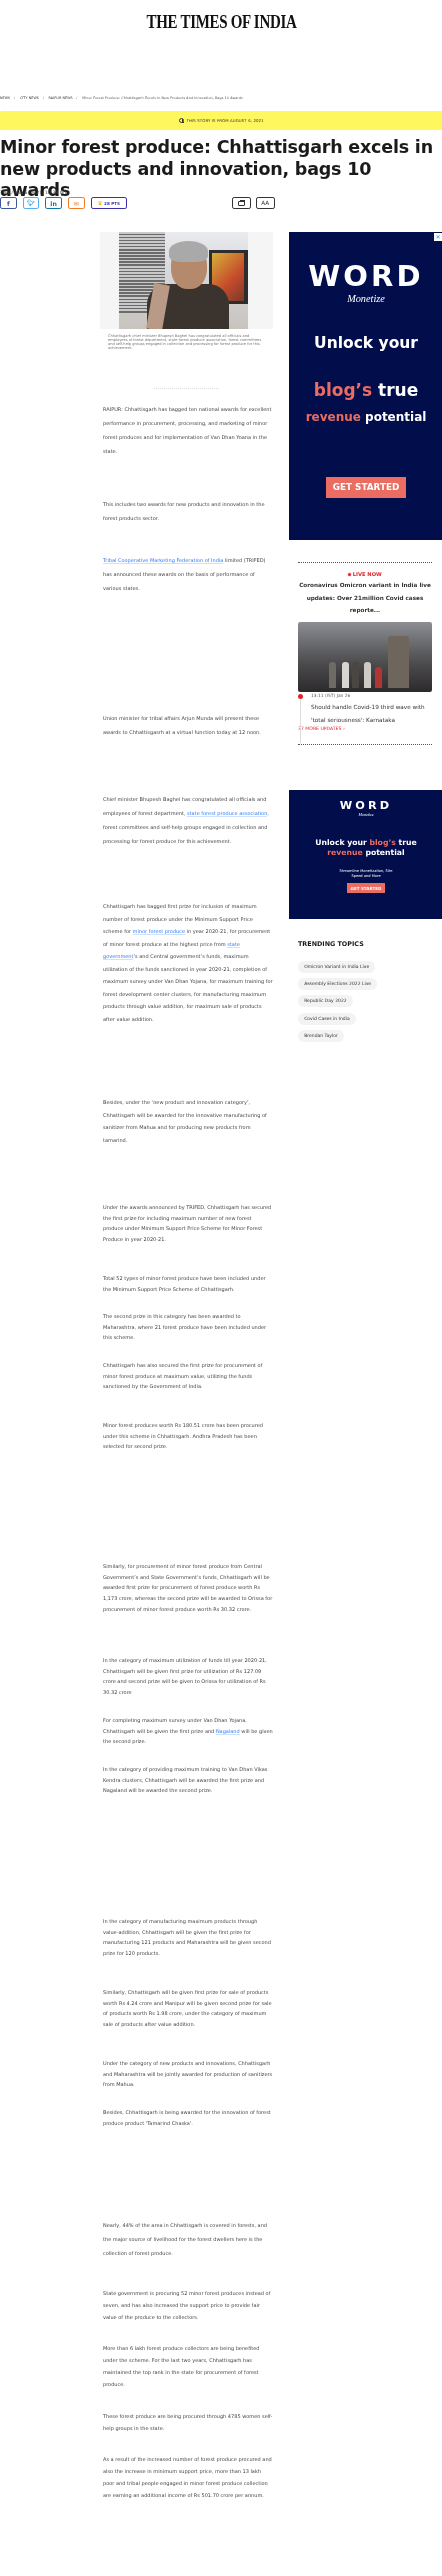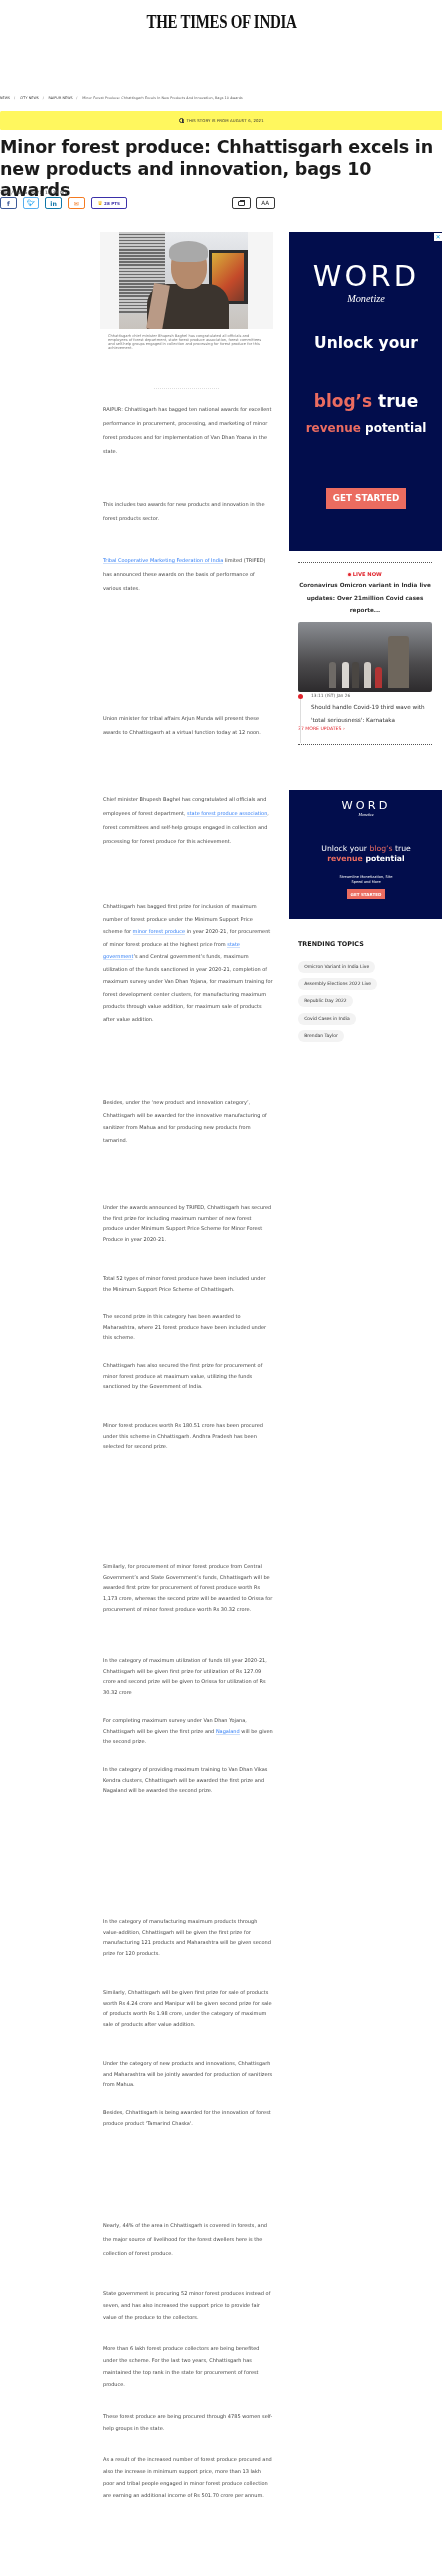--- a/index.html
+++ b/index.html
@@ -35,21 +35,21 @@
   .photo .body { position: absolute; left: 28px; top: 52px; width: 82px; height: 52px; background: #3b342e; border-radius: 20.6px 20.6px 0 0; }
   .photo .shawl { position: absolute; left: 31px; top: 52px; width: 15.5px; height: 46px; background: #b99a86; transform: rotate(10deg); }
   .caption { left: 108px; top: 334px; width: 155px; font-size: 3.6px; color: #777; line-height: 4.1px; }
   .dots-sep { left: 154px; top: 388px; width: 65px; border-top: 0.5px dotted #ddd; }
   .article { left: 103px; width: 170px; font-size: 5px; color: #444; }
   .article p { line-height: 14px; }
   .article p.tight { line-height: 10.7px; }
   .article a { color: #2e7cf6; text-decoration: none; border-bottom: 0.5px solid #cfe0fb; }
   .ad-word { left: 289px; width: 154px; background: #020d4c; color: #fff; text-align: center; }
   .ad-close { position: absolute; right: 1px; top: 1px; width: 7.7px; height: 7.7px; background: #fff; color: #1aa8e6; font-size: 6.2px; line-height: 7.7px; text-align: center; }
-  .word-logo { font-family: "DejaVu Sans", sans-serif; font-weight: normal; letter-spacing: 3.1px; }
+  .word-logo { font-family: "DejaVu Sans", sans-serif; font-weight: bold; letter-spacing: 3.1px; }
   .monetize { font-family: Liberation Serif, serif; font-style: italic; }
   .coral { color: #eb6c60; }
   .get-started { display: inline-block; background: #eb6c60; color: #fff; font-weight: bold; }
   .live-box { left: 298px; top: 562px; width: 134px; }
   .live-box .dotline { border-top: 0.5px dotted #555; }
   .live-label { text-align: center; color: #e0242c; font-weight: bold; font-size: 5.2px; margin-top: 8.2px; }
   .live-label .rdot { display: inline-block; width: 3.1px; height: 3.1px; border-radius: 50%; background: #e0242c; box-shadow: 0 0 2.1px #f77; margin-right: 1.5px; vertical-align: 0.5px; }
   .live-title { text-align: center; font-size: 5.7px; font-weight: bold; color: #333; line-height: 12.4px; margin-top: 2.1px; }
   .live-img { width: 134px; height: 70px; border-radius: 2.1px; margin-top: 5.2px; background: linear-gradient(180deg,#8b8e93 0%,#4b4a4c 60%,#2c2a2c 100%); position: relative; overflow: hidden; }
   .live-img span { position: absolute; bottom: 4.1px; width: 7.2px; height: 26px; border-radius: 3.1px 3.1px 0 0; }
@@ -199,21 +199,21 @@
 <div class="abs article" style="top:2453px">
     <p class="tight" style="line-height:12px">As a result of the increased number of forest produce procured and also the increase in minimum support price, more than 13 lakh poor and tribal people engaged in minor forest produce collection are earning an additional income of Rs 501.70 crore per annum.</p>
   </div>
 
 <div class="abs ad-word" style="top:232px;height:160px">
   <div class="ad-close">✕</div>
   <div class="word-logo" style="font-size:29px;margin-top:28px;line-height:32px">WORD</div>
   <div class="monetize" style="font-size:10.3px;margin-top:1px">Monetize</div>
   <div style="font-size:15.5px;font-weight:bold;margin-top:30px">Unlock your</div>
 </div>
-<div class="abs ad-word" style="top:391px;height:160px">
+<div class="abs ad-word" style="top:380px;height:160px">
   <div style="font-size:17px;font-weight:bold;margin-top:0px"><span class="coral">blog’s</span><span> true</span></div>
   <div style="font-size:12px;font-weight:bold;margin-top:10.3px"><span class="coral">revenue</span><span> potential</span></div>
   <div class="get-started" style="font-size:8.8px;padding:5.2px 7.2px;margin-top:53px">GET STARTED</div>
 </div>
 
 <div class="abs live-box">
   <div class="dotline"></div>
   <div class="live-label"><span class="rdot"></span><span>LIVE NOW</span></div>
   <div class="live-title">Coronavirus Omicron variant in India live updates: Over 21million Covid cases reporte...</div>
   <div class="live-img">
@@ -230,21 +230,21 @@
     <div class="live-time">13:11 (IST) Jan 26</div>
     <div class="live-text">Should handle Covid-19 third wave with 'total seriousness': Karnataka</div>
   </div>
   <div class="more-updates"><span>37 MORE UPDATES</span> ›</div>
   <div class="dotline" style="margin-top:13.4px"></div>
 </div>
 
 <div class="abs ad-word" style="top:790px;height:129px">
   <div class="word-logo" style="font-size:11.3px;margin-top:9.3px">WORD</div>
   <div class="monetize" style="font-size:4.1px">Monetize</div>
-  <div style="font-size:7.7px;font-weight:normal;margin-top:27px"><span>Unlock your</span> <span class="coral">blog’s</span><span> true</span></div>
+  <div style="font-size:7.7px;font-weight:bold;margin-top:21px"><span>Unlock your</span> <span class="coral">blog’s</span><span> true</span></div>
   <div style="font-size:7.7px;font-weight:bold;margin-top:1px"><span class="coral">revenue</span><span> potential</span></div>
   <div style="font-size:3.6px;width:57px;margin:11.3px auto 0;line-height:5.2px">Streamline Monetization, Site Speed and More</div>
   <div class="get-started" style="font-size:4.1px;padding:2.6px 3.6px;margin-top:4.1px">GET STARTED</div>
 </div>
 
 <div class="abs trending-h">TRENDING TOPICS</div>
 <div class="abs topics">
   <div class="topic">Omicron Variant in India Live</div>
   <div class="topic">Assembly Elections 2022 Live</div>
   <div class="topic">Republic Day 2022</div>

